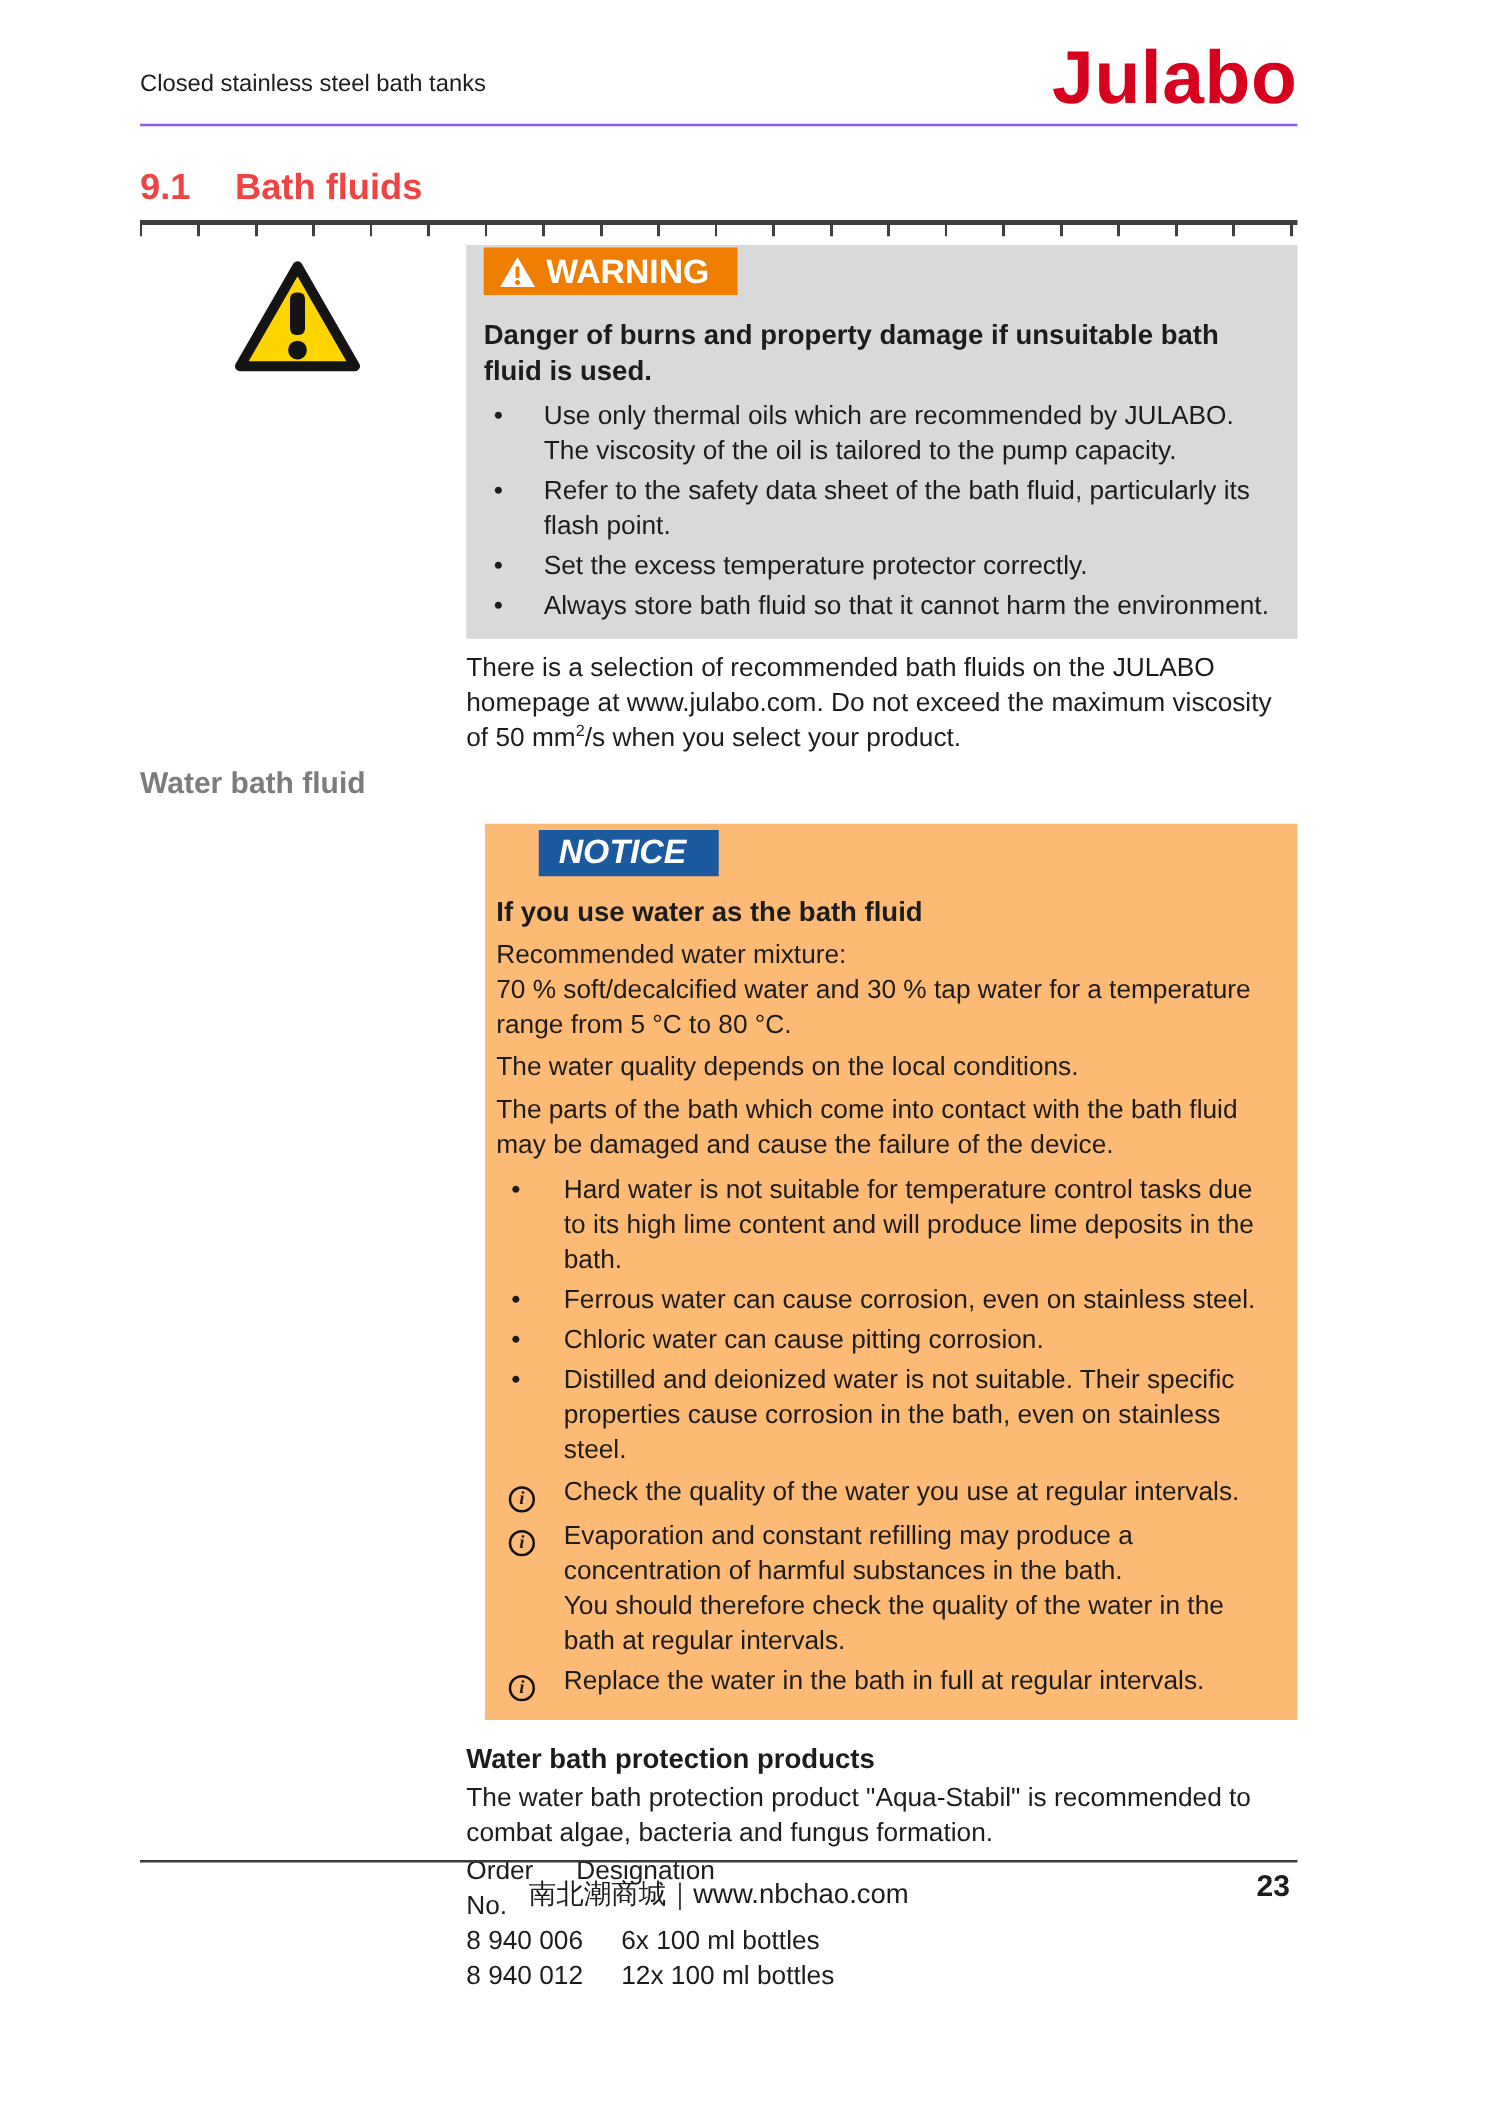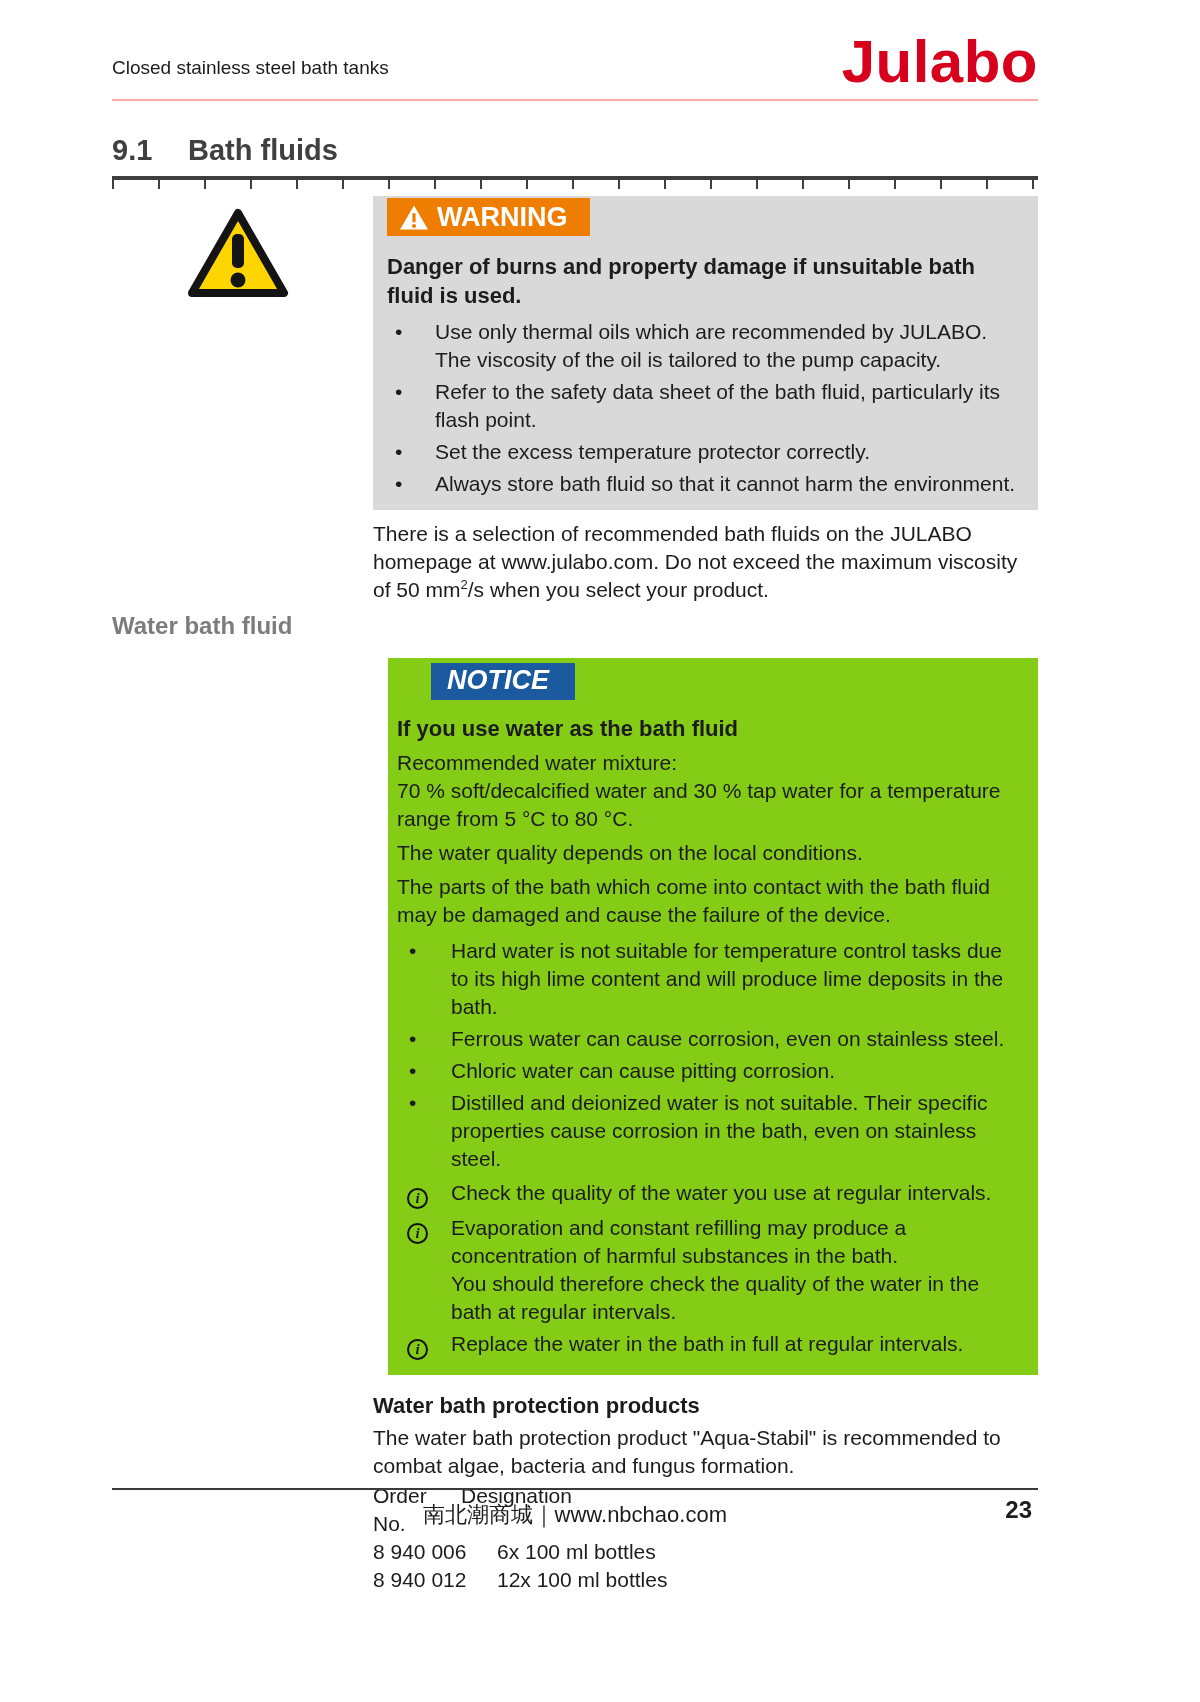--- a/index.html
+++ b/index.html
@@ -6,29 +6,29 @@
   body { background:#ffffff; }
   .page {
     width:1200px; height:1702px; position:relative; background:#ffffff;
     font-family:"Liberation Sans","DejaVu Sans",sans-serif; color:#1c1c1c; overflow:hidden;
   }
 
   
   .header {
     position:absolute; left:112px; top:36px; width:926px;
     display:flex; justify-content:space-between; align-items:flex-end;
-    border-bottom:2px solid #fca5a5; padding-bottom:12px;
+    border-bottom:2px solid #8b5cf6; padding-bottom:12px;
   }
   .doc-title { font-size:19px; padding-bottom:8px; }
   .logo { font-size:60px; font-weight:bold; color:#d7011d; line-height:0.85; letter-spacing:0.5px; }
 
   
   .section-heading {
     position:absolute; left:112px; top:134px; display:flex;
-    font-size:29px; font-weight:bold; color:#404040;
+    font-size:29px; font-weight:bold; color:#ef4444;
   }
   .section-number { width:76px; }
   .section-rule {
     position:absolute; left:112px; top:176px; width:926px; height:13px;
     background:
       linear-gradient(#3f3f3f,#3f3f3f) 0 0/100% 4px no-repeat,
       repeating-linear-gradient(to right,#3f3f3f 0 2px,transparent 2px 46px);
   }
 
   
@@ -48,21 +48,21 @@
   .bmark { flex:none; width:40px; }
   .btext { flex:1; }
 
   .intro-p { margin:10px 0 0 261px; width:665px; }
   .sup { font-size:13px; vertical-align:super; line-height:0; }
 
   
   .row2 { margin-top:8px; }
   .margin-label { font-size:24px; font-weight:bold; color:#7c7c7c; }
 
-  .notice-box { margin:18px 0 0 276px; width:650px; background:#84cc16; padding:0 14px 12px 9px; }
+  .notice-box { margin:18px 0 0 276px; width:650px; background:#fdba74; padding:0 14px 12px 9px; }
   .notice-bar {
     display:inline-block; background:#1c5aa0; color:#ffffff;
     font-weight:bold; font-style:italic; font-size:27px;
     padding:3px 26px 6px 16px; margin:5px 0 0 34px;
   }
   .notice-title { font-weight:bold; font-size:22px; line-height:29px; margin:14px 0 6px 0; }
   .np  { margin:6px 0; }
   .np0 { margin:6px 0 0 0; }
   .np1 { margin:0 0 6px 0; }
   .notice-box .bitem { padding:2px 0 2px 12px; }

